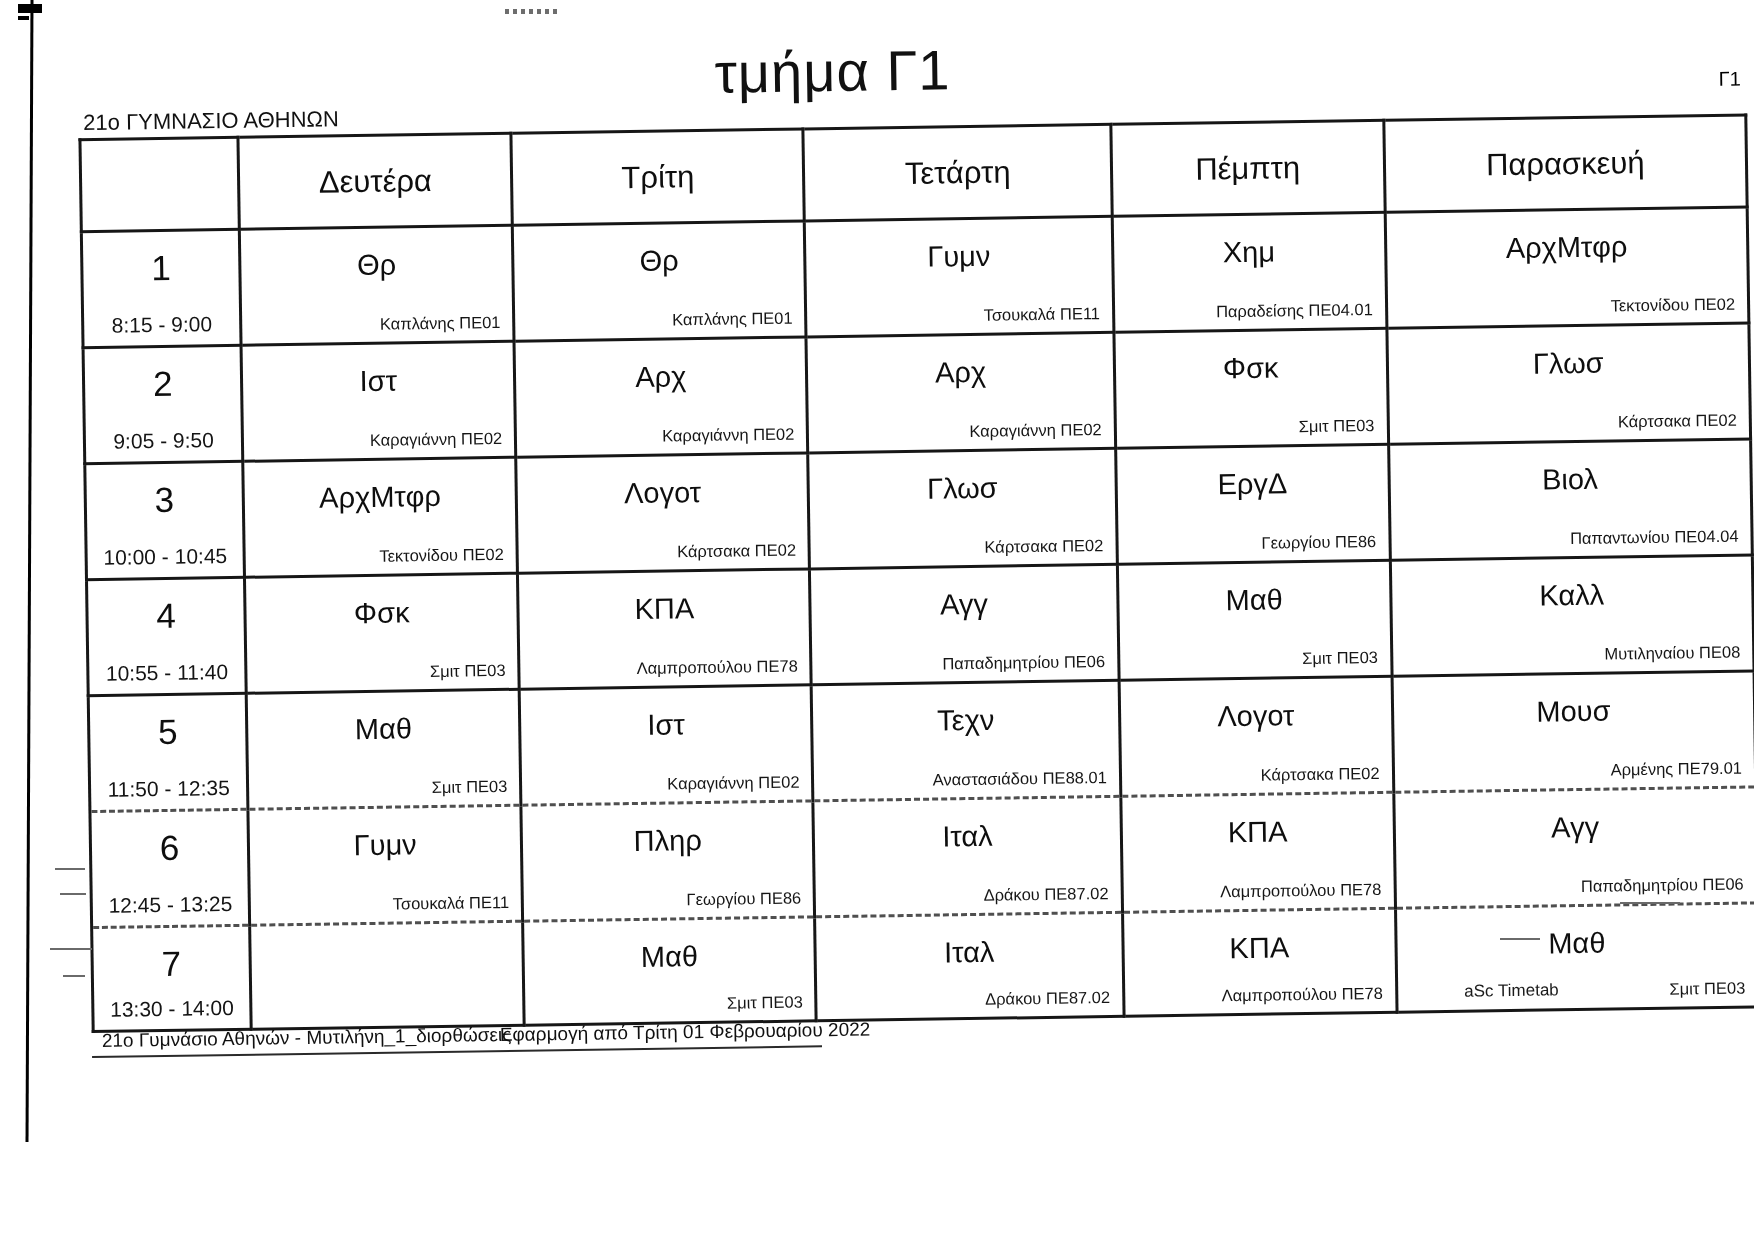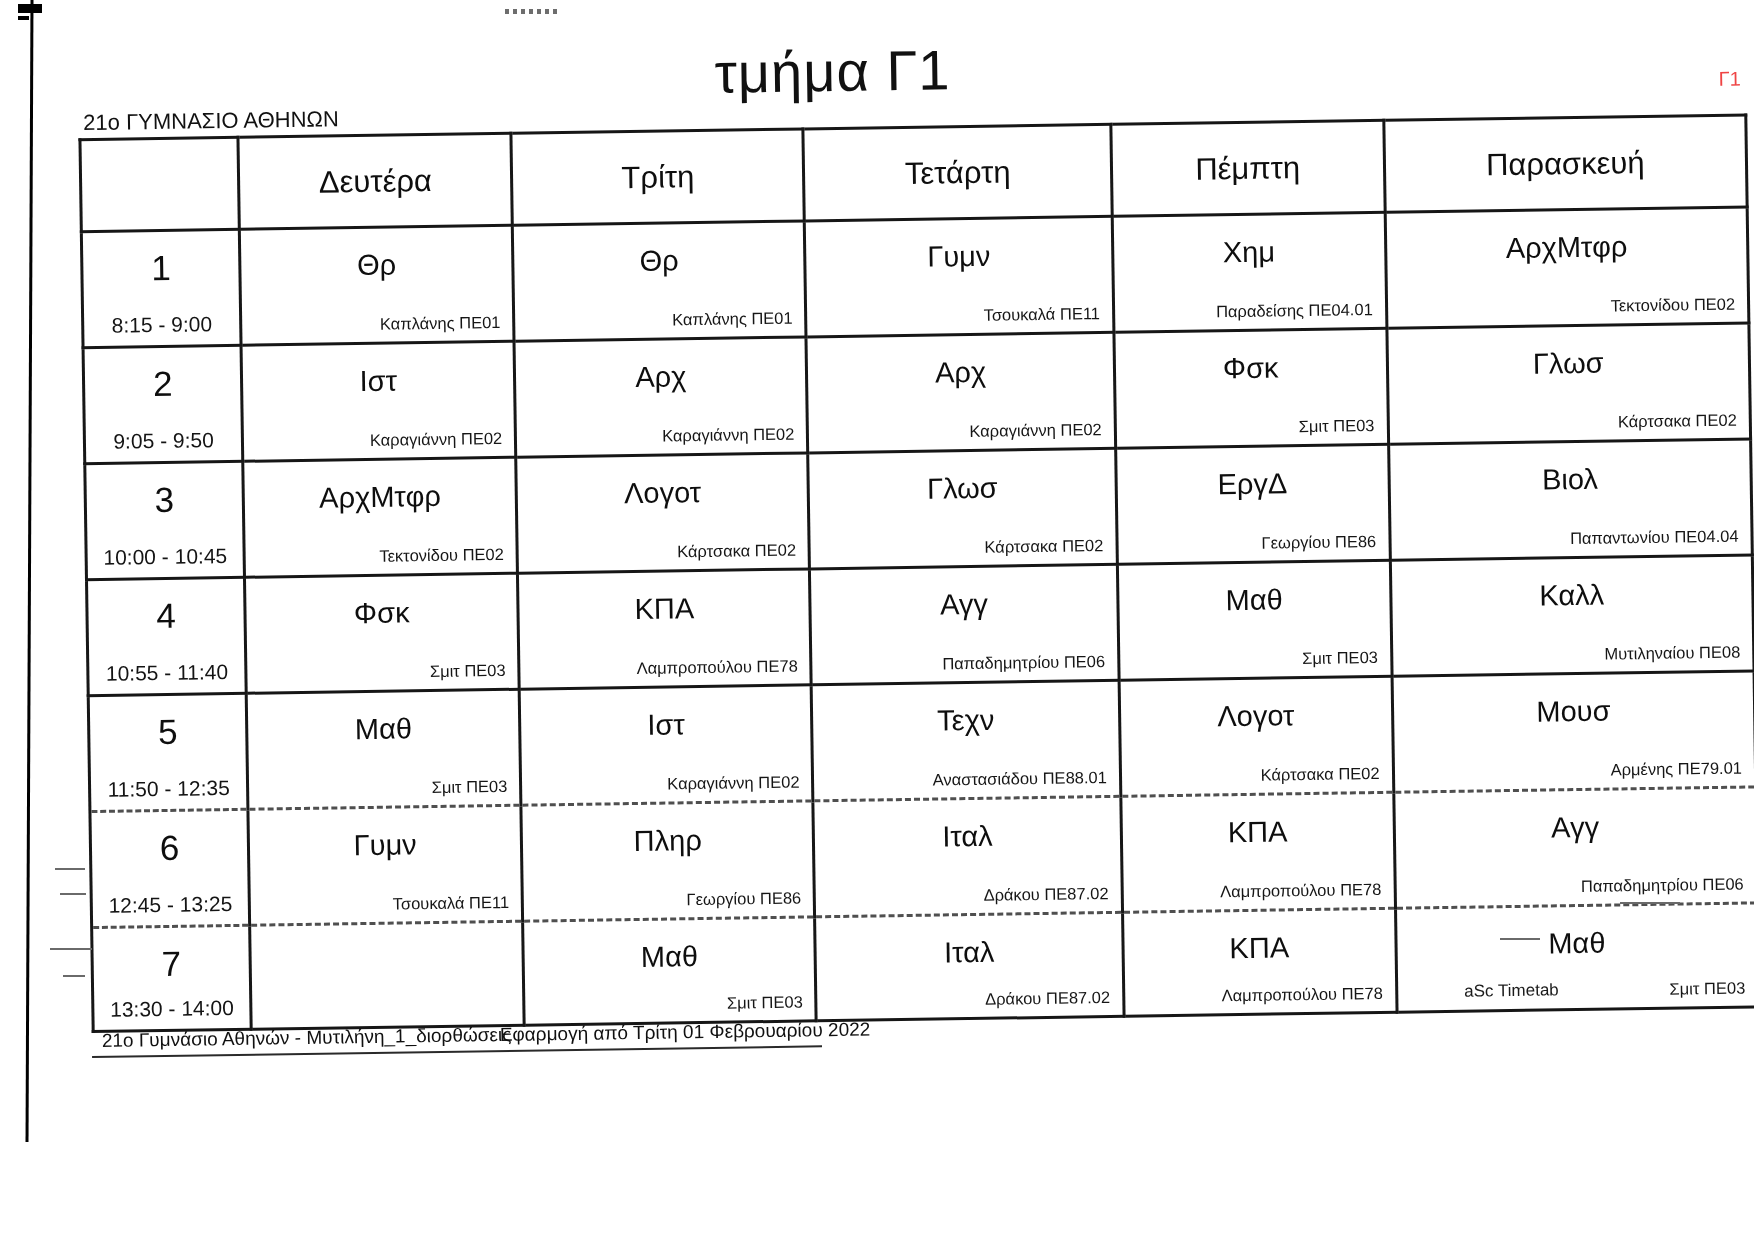--- a/index.html
+++ b/index.html
@@ -11,21 +11,21 @@
   }
   
   .skew{
     position:absolute;left:0;top:0;width:1754px;height:1240px;
     transform:rotate(-0.85deg);transform-origin:95px 580px;
   }
   .title{
     position:absolute;left:0;top:50px;width:1680px;text-align:center;
     font-size:56px;letter-spacing:1px;color:#111;
   }
-  .corner-label{position:absolute;left:1726px;top:92px;font-size:20px;color:#ef4444;}
+  .corner-label{position:absolute;left:1726px;top:92px;font-size:20px;color:#000000;}
   .school{position:absolute;left:90px;top:110px;font-size:22px;color:#111;}
 
   table.tt{
     position:absolute;left:85px;top:138px;
     border-collapse:collapse;table-layout:fixed;
     background:transparent;
   }
   .tt th,.tt td{border:3px solid #161616;padding:0;}
   .tt thead tr{height:92px;}
   .tt tbody tr{height:116px;}

